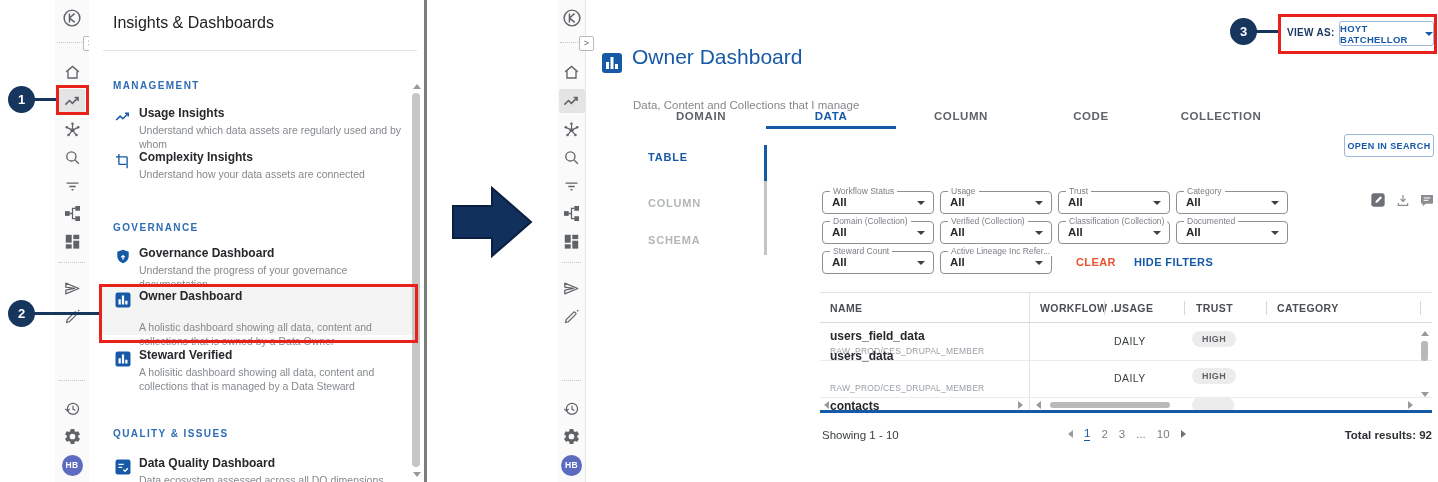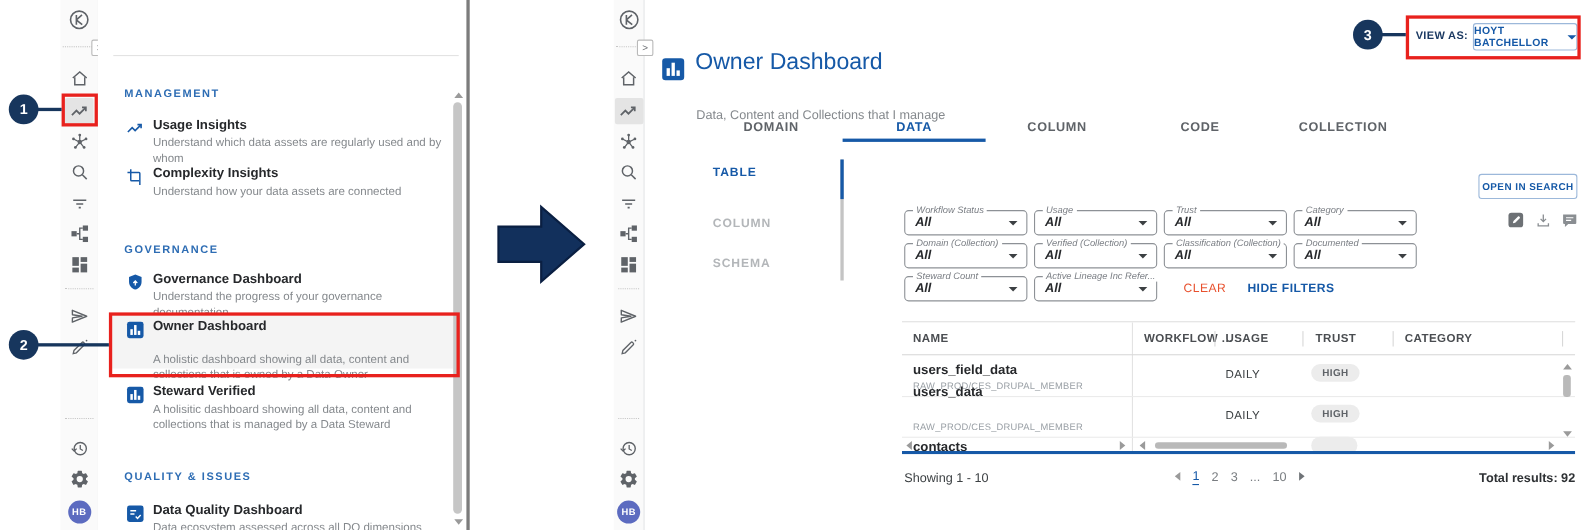--- a/index.html
+++ b/index.html
@@ -38,27 +38,27 @@
               align-items:center;justify-content:center;gap:6px;font-size:9.5px;font-weight:bold;color:#1659a7;letter-spacing:.3px;}
   .tab{position:absolute;width:130px;text-align:center;font-size:11.5px;font-weight:bold;color:#5f6368;letter-spacing:.6px;}
   .tab.active{color:#1659a7;}
   .tab-underline{position:absolute;height:3px;background:#1659a7;}
   .subnav{position:absolute;font-size:11px;font-weight:bold;letter-spacing:.8px;color:#b3b6b9;}
   .subnav.active{color:#1659a7;}
   .btn-outline{position:absolute;border:1.5px solid #1659a7;border-radius:4px;background:#fff;display:flex;
                align-items:center;justify-content:center;gap:7px;font-size:12.5px;font-weight:bold;color:#1659a7;}
   .btn-light{position:absolute;border:1px solid #9cb8da;border-radius:3px;background:#fff;display:flex;
              align-items:center;justify-content:center;font-size:9px;font-weight:bold;color:#1659a7;letter-spacing:.4px;}
-  .fselect{position:absolute;width:110px;height:21px;border:1px solid #8d9196;border-radius:4px;background:#fff;font-style:italic;}
+  .fselect{position:absolute;width:110px;height:21px;border:1px solid #8d9196;border-radius:4px;background:#fff;}
   .flabel{position:absolute;top:-6px;left:7px;background:#fff;padding:0 3px;font-size:8.5px;color:#7b7f85;white-space:nowrap;}
   .fval{position:absolute;left:9px;top:4px;font-size:11.5px;font-weight:bold;color:#27292c;}
   .caret{width:0;height:0;border-left:4px solid transparent;border-right:4px solid transparent;border-top:4.5px solid #3c4043;}
   .caret.blue{border-top-color:#1659a7;}
   .fcaret{position:absolute;right:8px;top:9px;}
-  .link-clear{position:absolute;font-size:11px;font-weight:normal;color:#e8512e;letter-spacing:.4px;text-align:right;}
+  .link-clear{position:absolute;font-size:11px;font-weight:bold;color:#e8512e;letter-spacing:.4px;text-align:right;}
   .link-hide{position:absolute;font-size:11px;font-weight:bold;color:#1659a7;letter-spacing:.4px;}
   
   .tablebox{position:absolute;border-top:1px solid #e0e0e0;background:#fff;overflow:hidden;}
   .th{position:absolute;font-size:10.5px;font-weight:bold;color:#4a4d51;letter-spacing:.4px;}
   .th-sep{position:absolute;width:1px;height:14px;background:#d8d8d8;}
   .row-line{position:absolute;left:0;width:100%;height:1px;background:#ebebeb;}
   .cell-name{position:absolute;font-size:12px;font-weight:bold;color:#26282b;}
   .cell-path{position:absolute;font-size:8.5px;color:#9aa0a6;letter-spacing:.2px;}
   .cell-text{position:absolute;font-size:10.5px;color:#3c4043;letter-spacing:.4px;}
   .pill{position:absolute;background:#ececec;border-radius:9px;padding:3px 10px;font-size:9px;font-weight:bold;
@@ -179,20 +179,21 @@
         <span><svg width="19" height="19" viewBox="0 0 24 24">
             <path fill="#5f6368" d="M19.14 12.94c.04-.3.06-.61.06-.94s-.02-.64-.07-.94l2.03-1.58a.49.49 0 0 0 .12-.61l-1.92-3.32a.49.49 0 0 0-.59-.22l-2.39.96c-.5-.38-1.03-.7-1.62-.94l-.36-2.54a.48.48 0 0 0-.48-.41h-3.84a.48.48 0 0 0-.47.41l-.36 2.54c-.59.24-1.13.57-1.62.94l-2.39-.96a.48.48 0 0 0-.59.22L2.74 8.87c-.12.21-.08.47.12.61l2.03 1.58c-.05.3-.09.63-.09.94s.02.64.07.94l-2.03 1.58a.49.49 0 0 0-.12.61l1.92 3.32c.12.22.37.29.59.22l2.39-.96c.5.38 1.03.7 1.62.94l.36 2.54c.05.24.24.41.48.41h3.84c.24 0 .44-.17.47-.41l.36-2.54c.59-.24 1.13-.56 1.62-.94l2.39.96c.22.08.47 0 .59-.22l1.92-3.32a.49.49 0 0 0-.12-.61l-2.01-1.58zM12 15.6a3.6 3.6 0 1 1 0-7.2 3.6 3.6 0 0 1 0 7.2z"></path>
           </svg></span>
       </div>
       <div class="side-item" style="top: 453px; height: 24px;">
         <div class="avatar">HB</div>
       </div>
     </div>
 
   <div class="abs leftpanel" style="left:89px;top:0;width:339px;height:482px;">
+    <div class="panel-title">Insights &amp; Dashboards</div>
     <div class="panel-div"></div>
     <div id="lp-content" class="abs" style="left:0;top:0;width:339px;height:478px;">
         <div class="sec-label" style="top: 80px;">MANAGEMENT</div>
         <div class="abs" style="left: 0px; top: 0px; width: 339px;">
           <div class="item-icon" style="top: 108px;"><svg width="18" height="18" viewBox="0 0 24 24">
               <path d="M3 16l5.2-5.2 3.6 3.6 6.7-6.7" fill="none" stroke="#1659a7" stroke-width="2"></path>
               <path d="M14.6 7H19v4.4" fill="none" stroke="#1659a7" stroke-width="2"></path>
             </svg></div>
           <div class="item-title" style="top: 106px;">Usage Insights</div>
           <div class="item-desc" style="top: 123px;">Understand which data assets are regularly used and by whom</div>
@@ -399,21 +400,21 @@
         <div class="tab-underline" style="left: 181px; top: 126px; width: 130px;"></div>
       </div>
     <div id="subnav">
         <div class="subnav active" style="left: 63px; top: 151px;">TABLE</div>
         <div class="subnav" style="left: 63px; top: 197px;">COLUMN</div>
         <div class="subnav" style="left: 63px; top: 234px;">SCHEMA</div>
         <div class="abs" style="left: 179px; top: 145px; width: 3px; height: 110px; background: rgb(196, 196, 196);"></div>
         <div class="abs" style="left: 179px; top: 145px; width: 3px; height: 36px; background: rgb(22, 89, 167);"></div>
       </div>
 
-    <div class="btn-light" style="left:759px;top:158px;width:88px;height:21px;">OPEN IN SEARCH</div>
+    <div class="btn-light" style="left:759px;top:134px;width:88px;height:21px;">OPEN IN SEARCH</div>
 
     <div id="filters">
         <div class="fselect" style="left: 237px; top: 191px;">
           <div class="flabel">Workflow Status</div>
           <div class="fval">All</div>
           <div class="caret fcaret"></div>
         </div>
         <div class="fselect" style="left: 355px; top: 191px;">
           <div class="flabel">Usage</div>
           <div class="fval">All</div>

